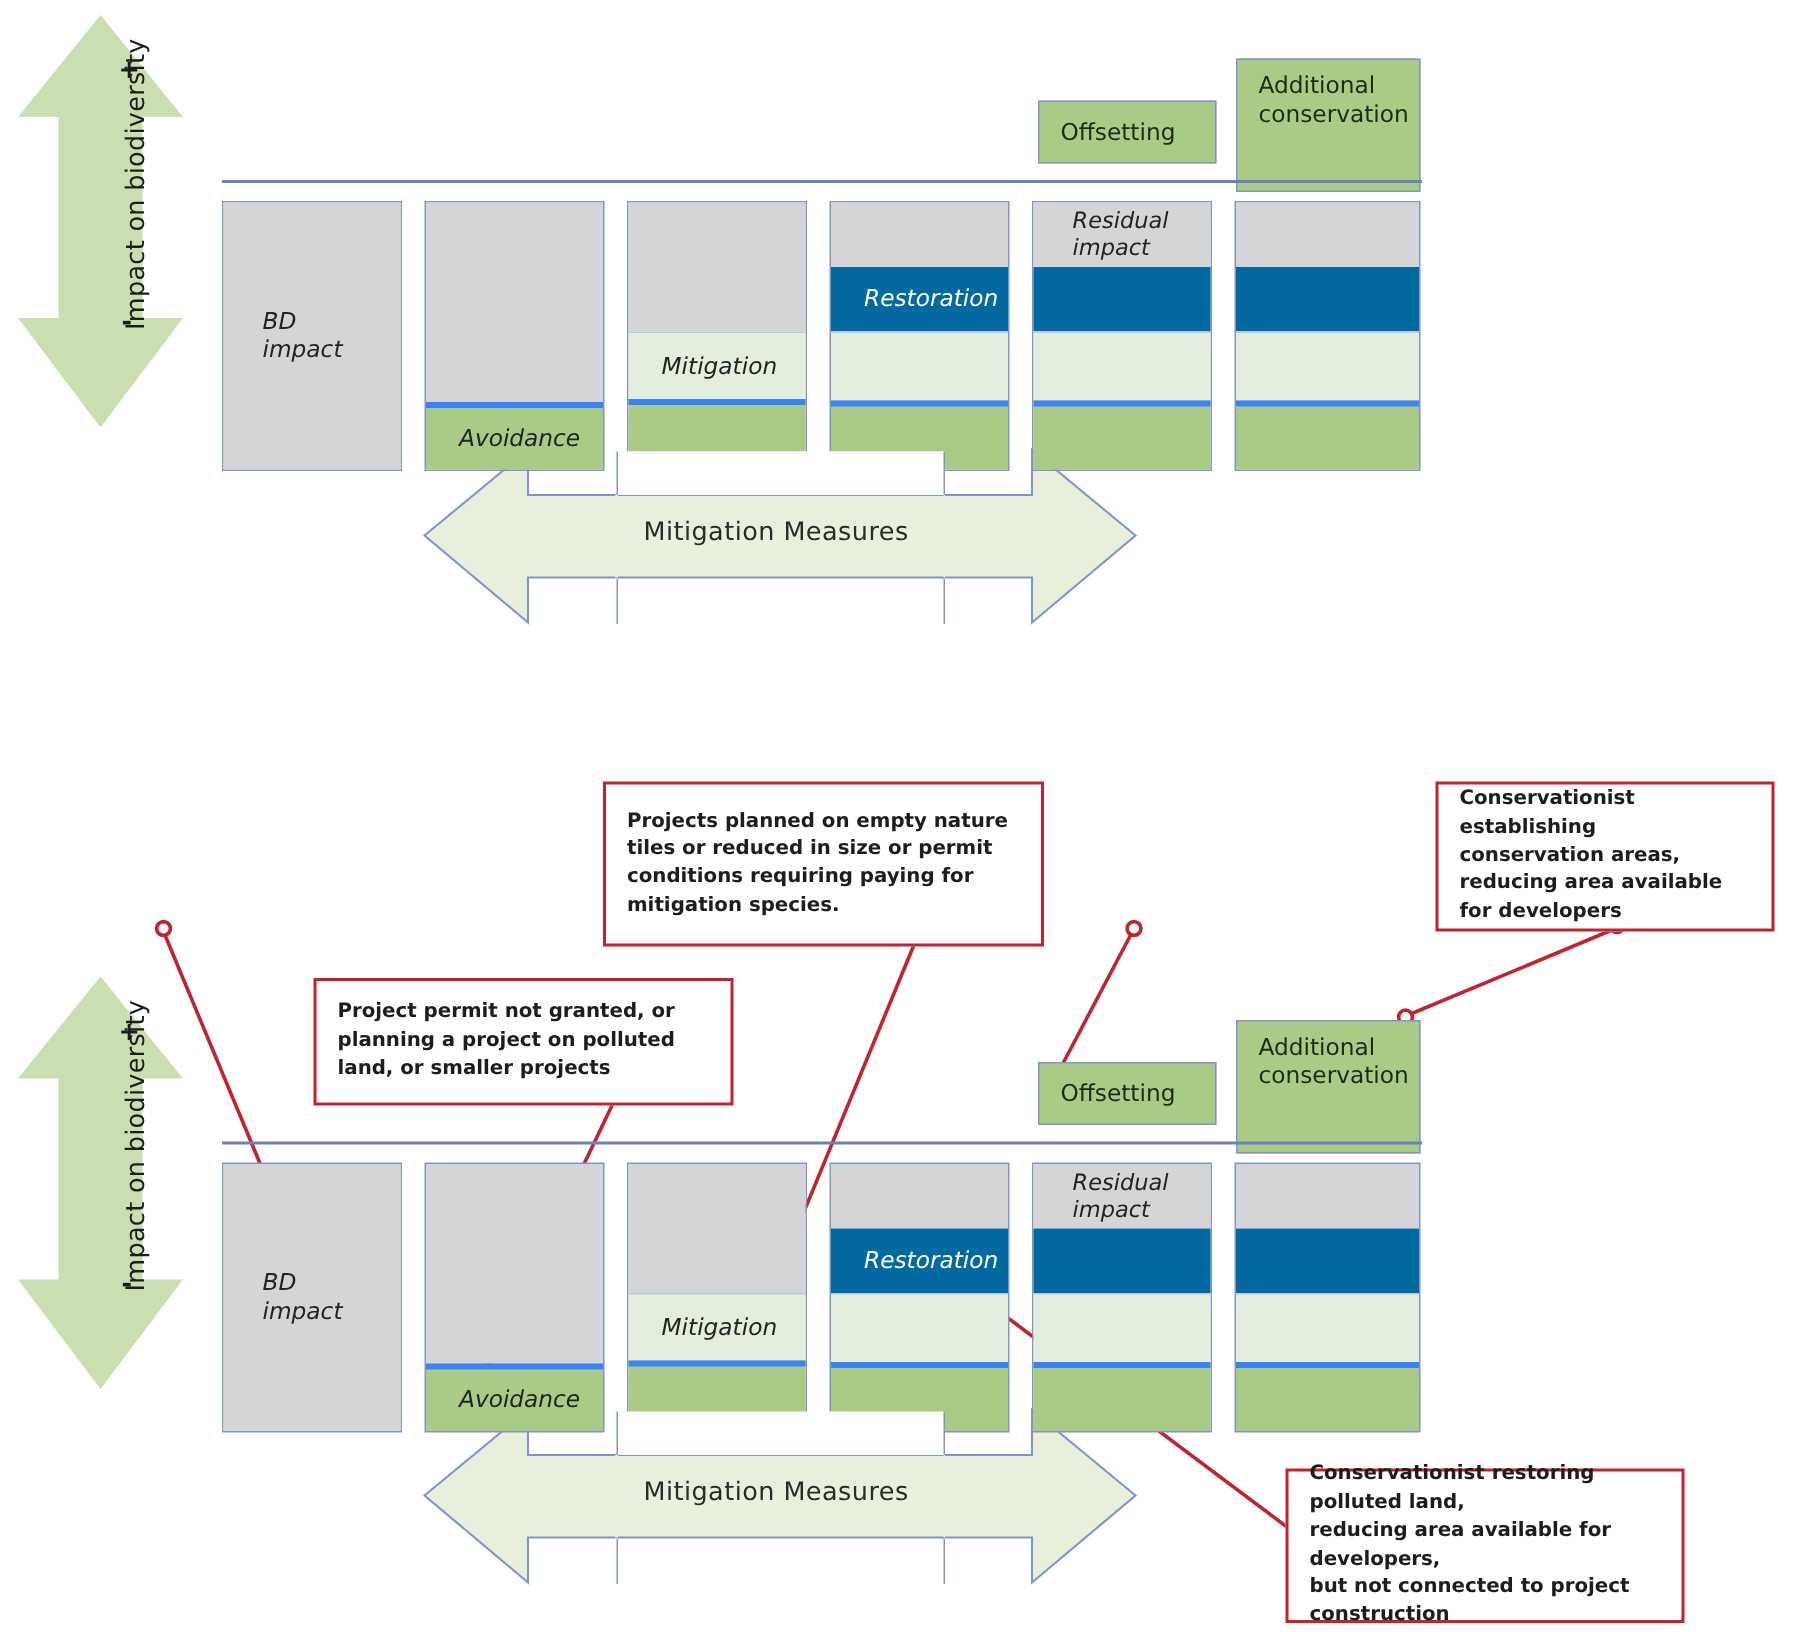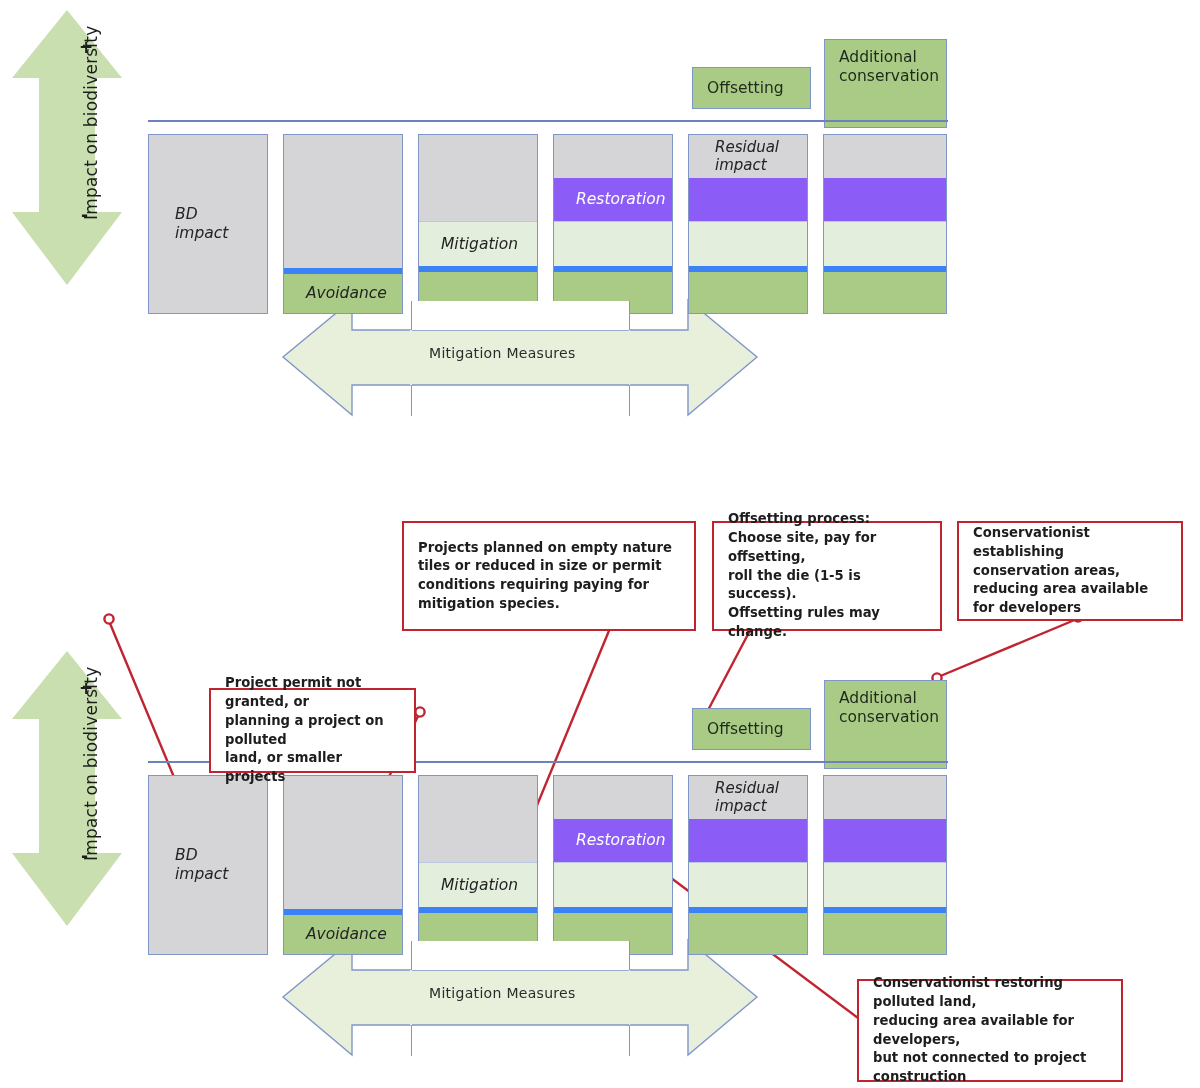--- a/index.html
+++ b/index.html
@@ -11,23 +11,23 @@
   .stage{position:absolute;left:0;top:0;width:1200px;height:1088px;}
   .svg-layer{position:absolute;left:0;top:0;width:1200px;height:1088px;pointer-events:none;}
 
   
   .abs{position:absolute;box-sizing:border-box;}
 
   
   .col{position:absolute;box-sizing:border-box;border:1.4px solid #8096c8;display:flex;flex-direction:column;}
   .seg{width:100%;box-sizing:border-box;position:relative;display:flex;align-items:center;font-style:italic;}
   .seg.gray{background:#d5d5d7;}
-  .seg.blue{background:#8b5cf6;}
+  .seg.blue{background:#0369a1;}
   .seg.pale{background:#e4eedc;border-top:1px solid #b9c8e0;}
-  .seg.green{background:#aacb86;border-top:6px solid #3b82f6;}
+  .seg.green{background:#aacb86;border-top:4px solid #3b82f6;}
   .seg-label{
     font-size:15.5px;color:#232323;padding-left:26px;line-height:1.25;white-space:pre-line;
   }
   .seg-label.white{color:#ffffff;}
   .seg-label.center-ish{padding-left:22px;}
 
   
   .greenbox{
     position:absolute;box-sizing:border-box;background:#aacb86;border:1.4px solid #8096c8;
     display:flex;align-items:center;font-size:15.5px;color:#1f2a1a;line-height:1.22;
@@ -48,21 +48,21 @@
   }
 
   
   .axis-label{
     position:absolute;transform-origin:left top;transform:rotate(-90deg);
     font-size:17px;color:#1d1d1d;white-space:nowrap;letter-spacing:.2px;
   }
   .axis-sign{position:absolute;font-size:17px;color:#1d1d1d;font-weight:bold;}
 
   .arrow-text{
-    position:absolute;font-size:14px;color:#2b2b2b;white-space:nowrap;letter-spacing:.3px;
+    position:absolute;font-size:17px;color:#2b2b2b;white-space:nowrap;letter-spacing:.3px;
   }
 </style>
 </head>
 <body>
 
 <div class="stage">
 
   <svg class="svg-layer" viewBox="0 0 1200 1088">
     <defs></defs>
 
@@ -248,33 +248,29 @@
     </div>
 
     <div class="abs" style="left:411px;top:941px;width:219px;height:29px;background:#ffffff;
                 border-left:1.4px solid #8096c8;border-right:1.4px solid #8096c8;"></div>
     <div class="abs" style="left:411px;top:1026px;width:219px;height:30px;background:#ffffff;
                 border-left:1.4px solid #8096c8;border-right:1.4px solid #8096c8;"></div>
 
     <div class="arrow-text" style="left:429px;top:985px;">Mitigation Measures</div>
 
 
-    <div class="callout" style="left:209px;top:688px;width:207px;height:85px;">Project permit not granted, or
+    <div class="callout" style="left:209px;top:652px;width:280px;height:85px;">Project permit not granted, or
 planning a project on polluted
 land,  or smaller projects</div>
 
     <div class="callout" style="left:402px;top:521px;width:294px;height:110px;">Projects planned on empty nature
 tiles or reduced in size or permit
 conditions requiring paying for
 mitigation species.</div>
 
-    <div class="callout" style="left:712px;top:521px;width:230px;height:110px;">Offsetting process:
-Choose site, pay for offsetting,
-roll the die (1-5 is success).
-Offsetting rules may change.</div>
 
     <div class="callout" style="left:957px;top:521px;width:226px;height:100px;">Conservationist establishing
 conservation areas,
 reducing area available
 for developers</div>
 
     <div class="callout" style="left:857px;top:979px;width:266px;height:103px;">Conservationist restoring polluted land,
 reducing area available for developers,
 but not connected to project
 construction</div>

